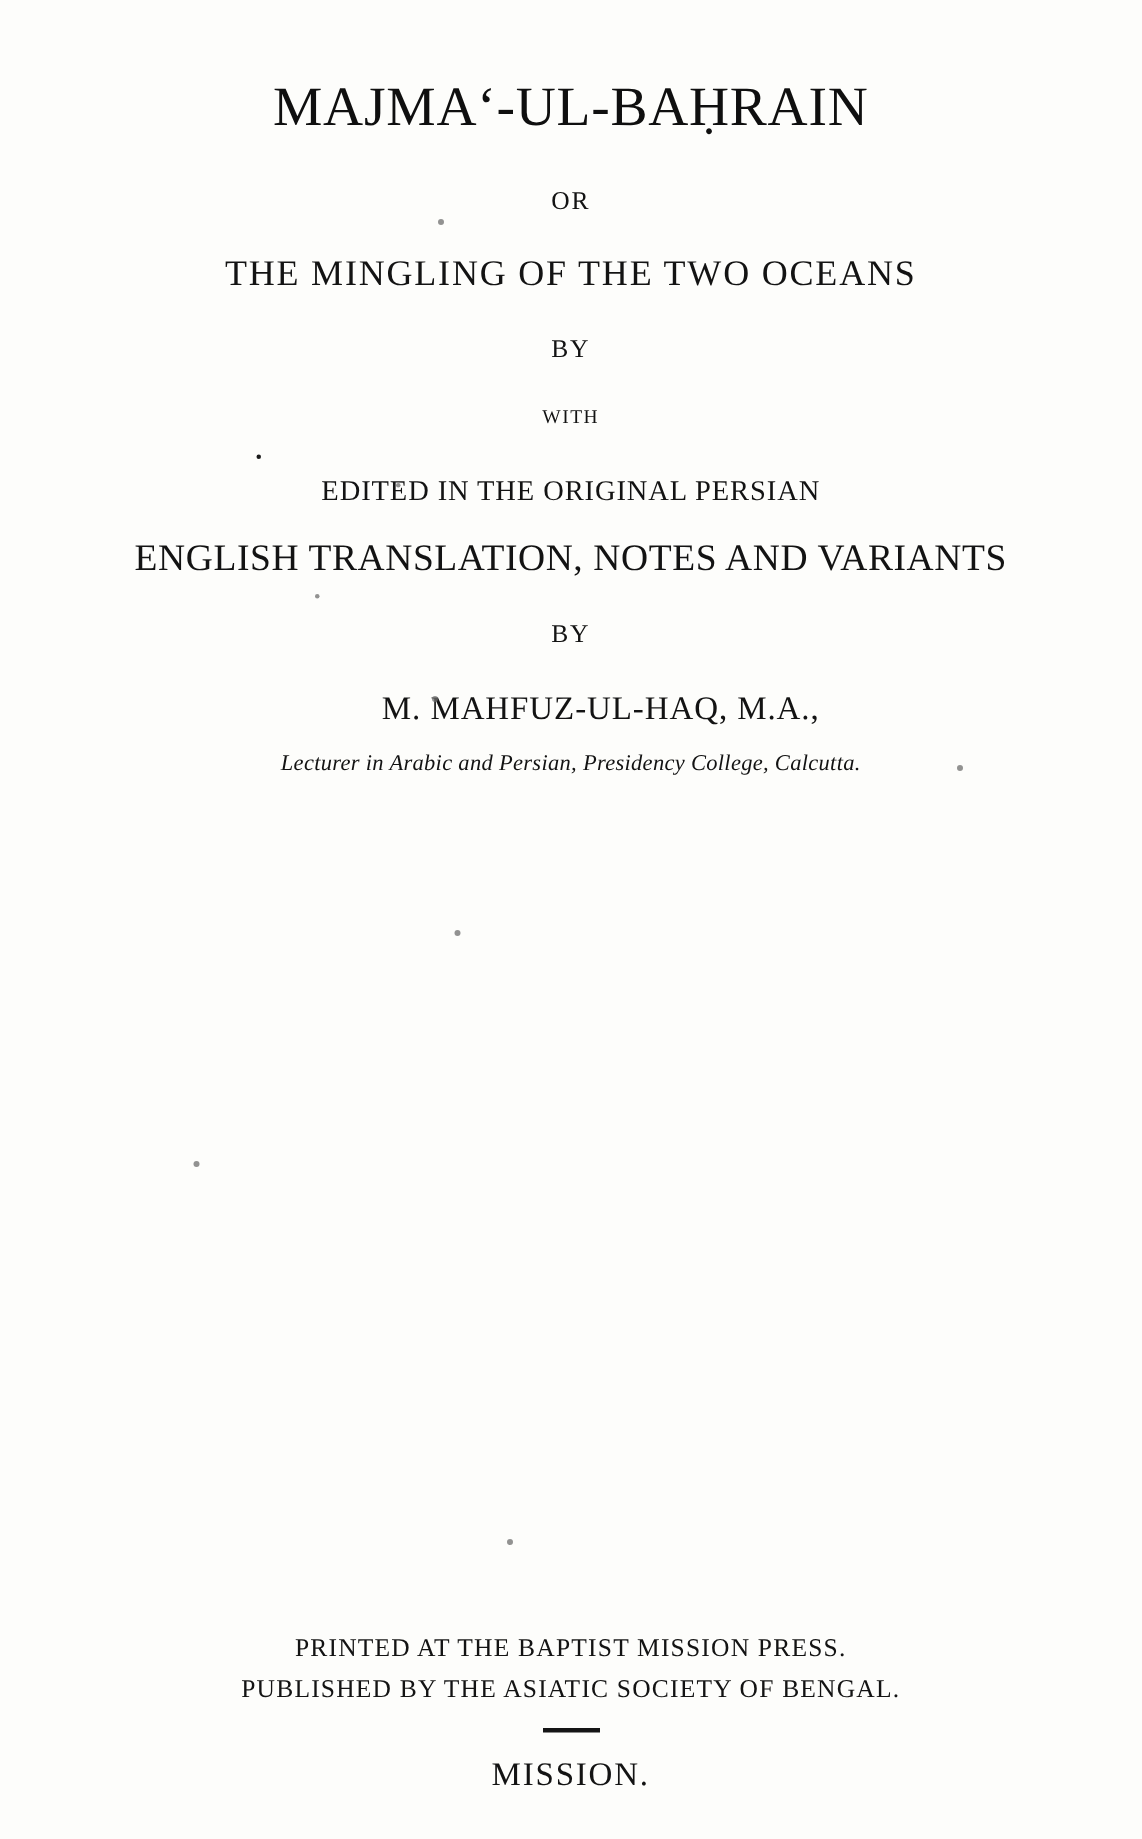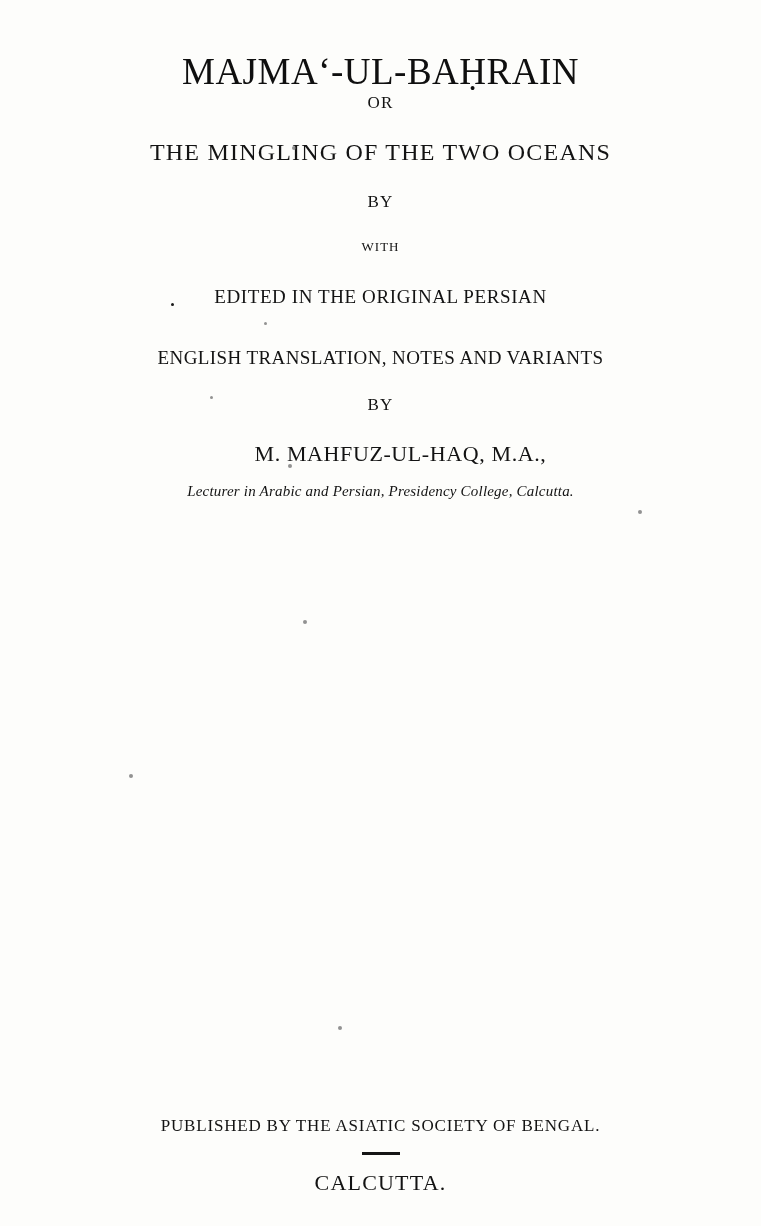--- a/index.html
+++ b/index.html
@@ -38,20 +38,21 @@
     letter-spacing: 0.5px;
     font-weight: normal;
     margin: 0;
     padding: 0;
     line-height: 1.1;
     color: #0f0f0f;
   }
   .t-or {
     font-size: 17px;
     letter-spacing: 1.2px;
+    margin-top: 31px;
   }
   .t-subtitle {
     font-size: 24px;
     letter-spacing: 1.2px;
     margin-top: 26px;
   }
   .t-by1 {
     font-size: 17px;
     letter-spacing: 1.2px;
     margin-top: 26px;
@@ -65,23 +66,23 @@
     font-size: 19px;
     letter-spacing: 0.6px;
     margin-top: 31px;
   }
   .t-with {
     font-size: 13px;
     letter-spacing: 1px;
     margin-top: 27px;
   }
   .t-english {
-    font-size: 19px;
+    font-size: 25px;
     letter-spacing: 0.4px;
-    margin-top: 39px;
+    margin-top: 20px;
     font-family: Liberation Serif, serif;
   }
   .t-by2 {
     font-size: 17px;
     letter-spacing: 1.2px;
     margin-top: 26px;
   }
   .t-editor {
     font-size: 22px;
     letter-spacing: 0.6px;
@@ -154,23 +155,24 @@
     <div class="line t-by1">BY</div>
     <div class="line t-with smallcaps">WITH</div>
     <div class="line t-edited smallcaps">EDITED IN THE ORIGINAL PERSIAN</div>
     <div class="line t-english smallcaps">ENGLISH TRANSLATION, NOTES AND VARIANTS</div>
     <div class="line t-by2">BY</div>
     <div class="line t-editor">M. MAHFUZ-UL-HAQ, M.A.,</div>
     <div class="line t-affil">Lecturer in Arabic and Persian, Presidency College, Calcutta.</div>
   </div>
 
   <div class="imprint">
+    <div class="imp-line">PRINTED AT THE BAPTIST MISSION PRESS.</div>
     <div class="imp-line">PUBLISHED BY THE ASIATIC SOCIETY OF BENGAL.</div>
     <div class="rule"></div>
-    <div class="imp-line imp-city">CALCUTTA.</div>
+    <div class="imp-line imp-city">MISSION.</div>
   </div>
 
   <div class="speck" style="left:292px; top:146px; width:4px; height:4px;"></div>
   <div class="speck" style="left:264px; top:322px; width:3px; height:3px;"></div>
   <div class="speck" style="left:210px; top:396px; width:3px; height:3px;"></div>
   <div class="speck" style="left:288px; top:464px; width:4px; height:4px;"></div>
   <div class="speck" style="left:638px; top:510px; width:4px; height:4px;"></div>
   <div class="speck" style="left:303px; top:620px; width:4px; height:4px;"></div>
   <div class="speck" style="left:129px; top:774px; width:4px; height:4px;"></div>
   <div class="speck" style="left:338px; top:1026px; width:4px; height:4px;"></div>

